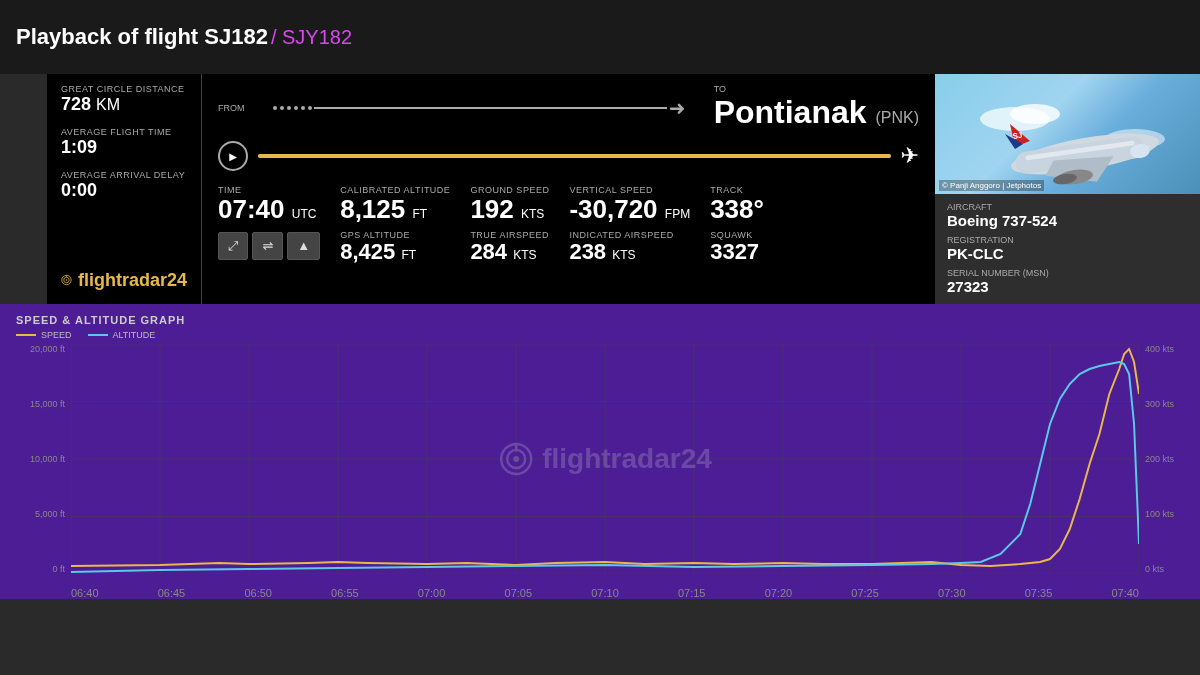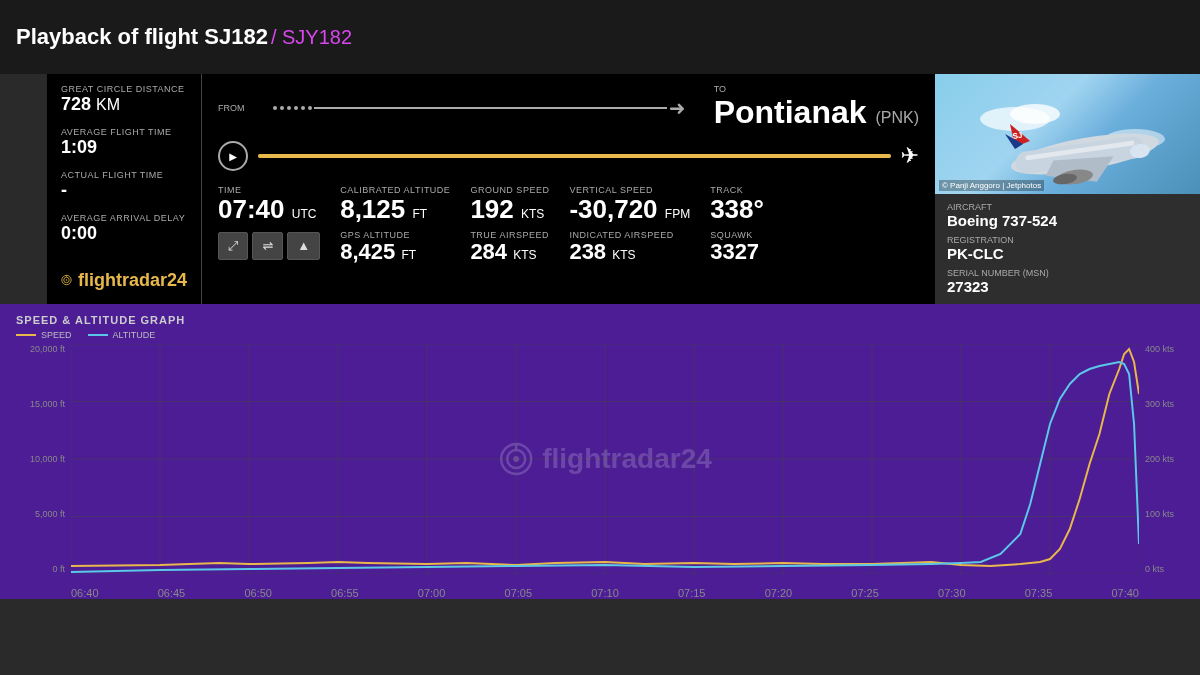--- a/index.html
+++ b/index.html
@@ -388,24 +388,20 @@
   <div class="left-stats">
     <div class="stat-group">
       <div class="stat-label">GREAT CIRCLE DISTANCE</div>
       <div class="stat-value">
         <span>728</span> <small>KM</small>
       </div>
     </div>
     <div class="stat-group">
       <div class="stat-label">AVERAGE FLIGHT TIME</div>
       <div class="stat-value">1:09</div>
-    </div>
-    <div class="stat-group">
-      <div class="stat-label">ACTUAL FLIGHT TIME</div>
-      <div class="stat-value">-</div>
     </div>
     <div class="stat-group">
       <div class="stat-label">AVERAGE ARRIVAL DELAY</div>
       <div class="stat-value">0:00</div>
     </div>
 
     <div class="fr24-logo" style="margin-top:auto;">
       <svg width="28" height="28" viewBox="0 0 28 28">
         <circle cx="14" cy="14" r="12" fill="none" stroke="#e8b84b" stroke-width="2"></circle>
         <circle cx="14" cy="14" r="7" fill="none" stroke="#e8b84b" stroke-width="2"></circle>

